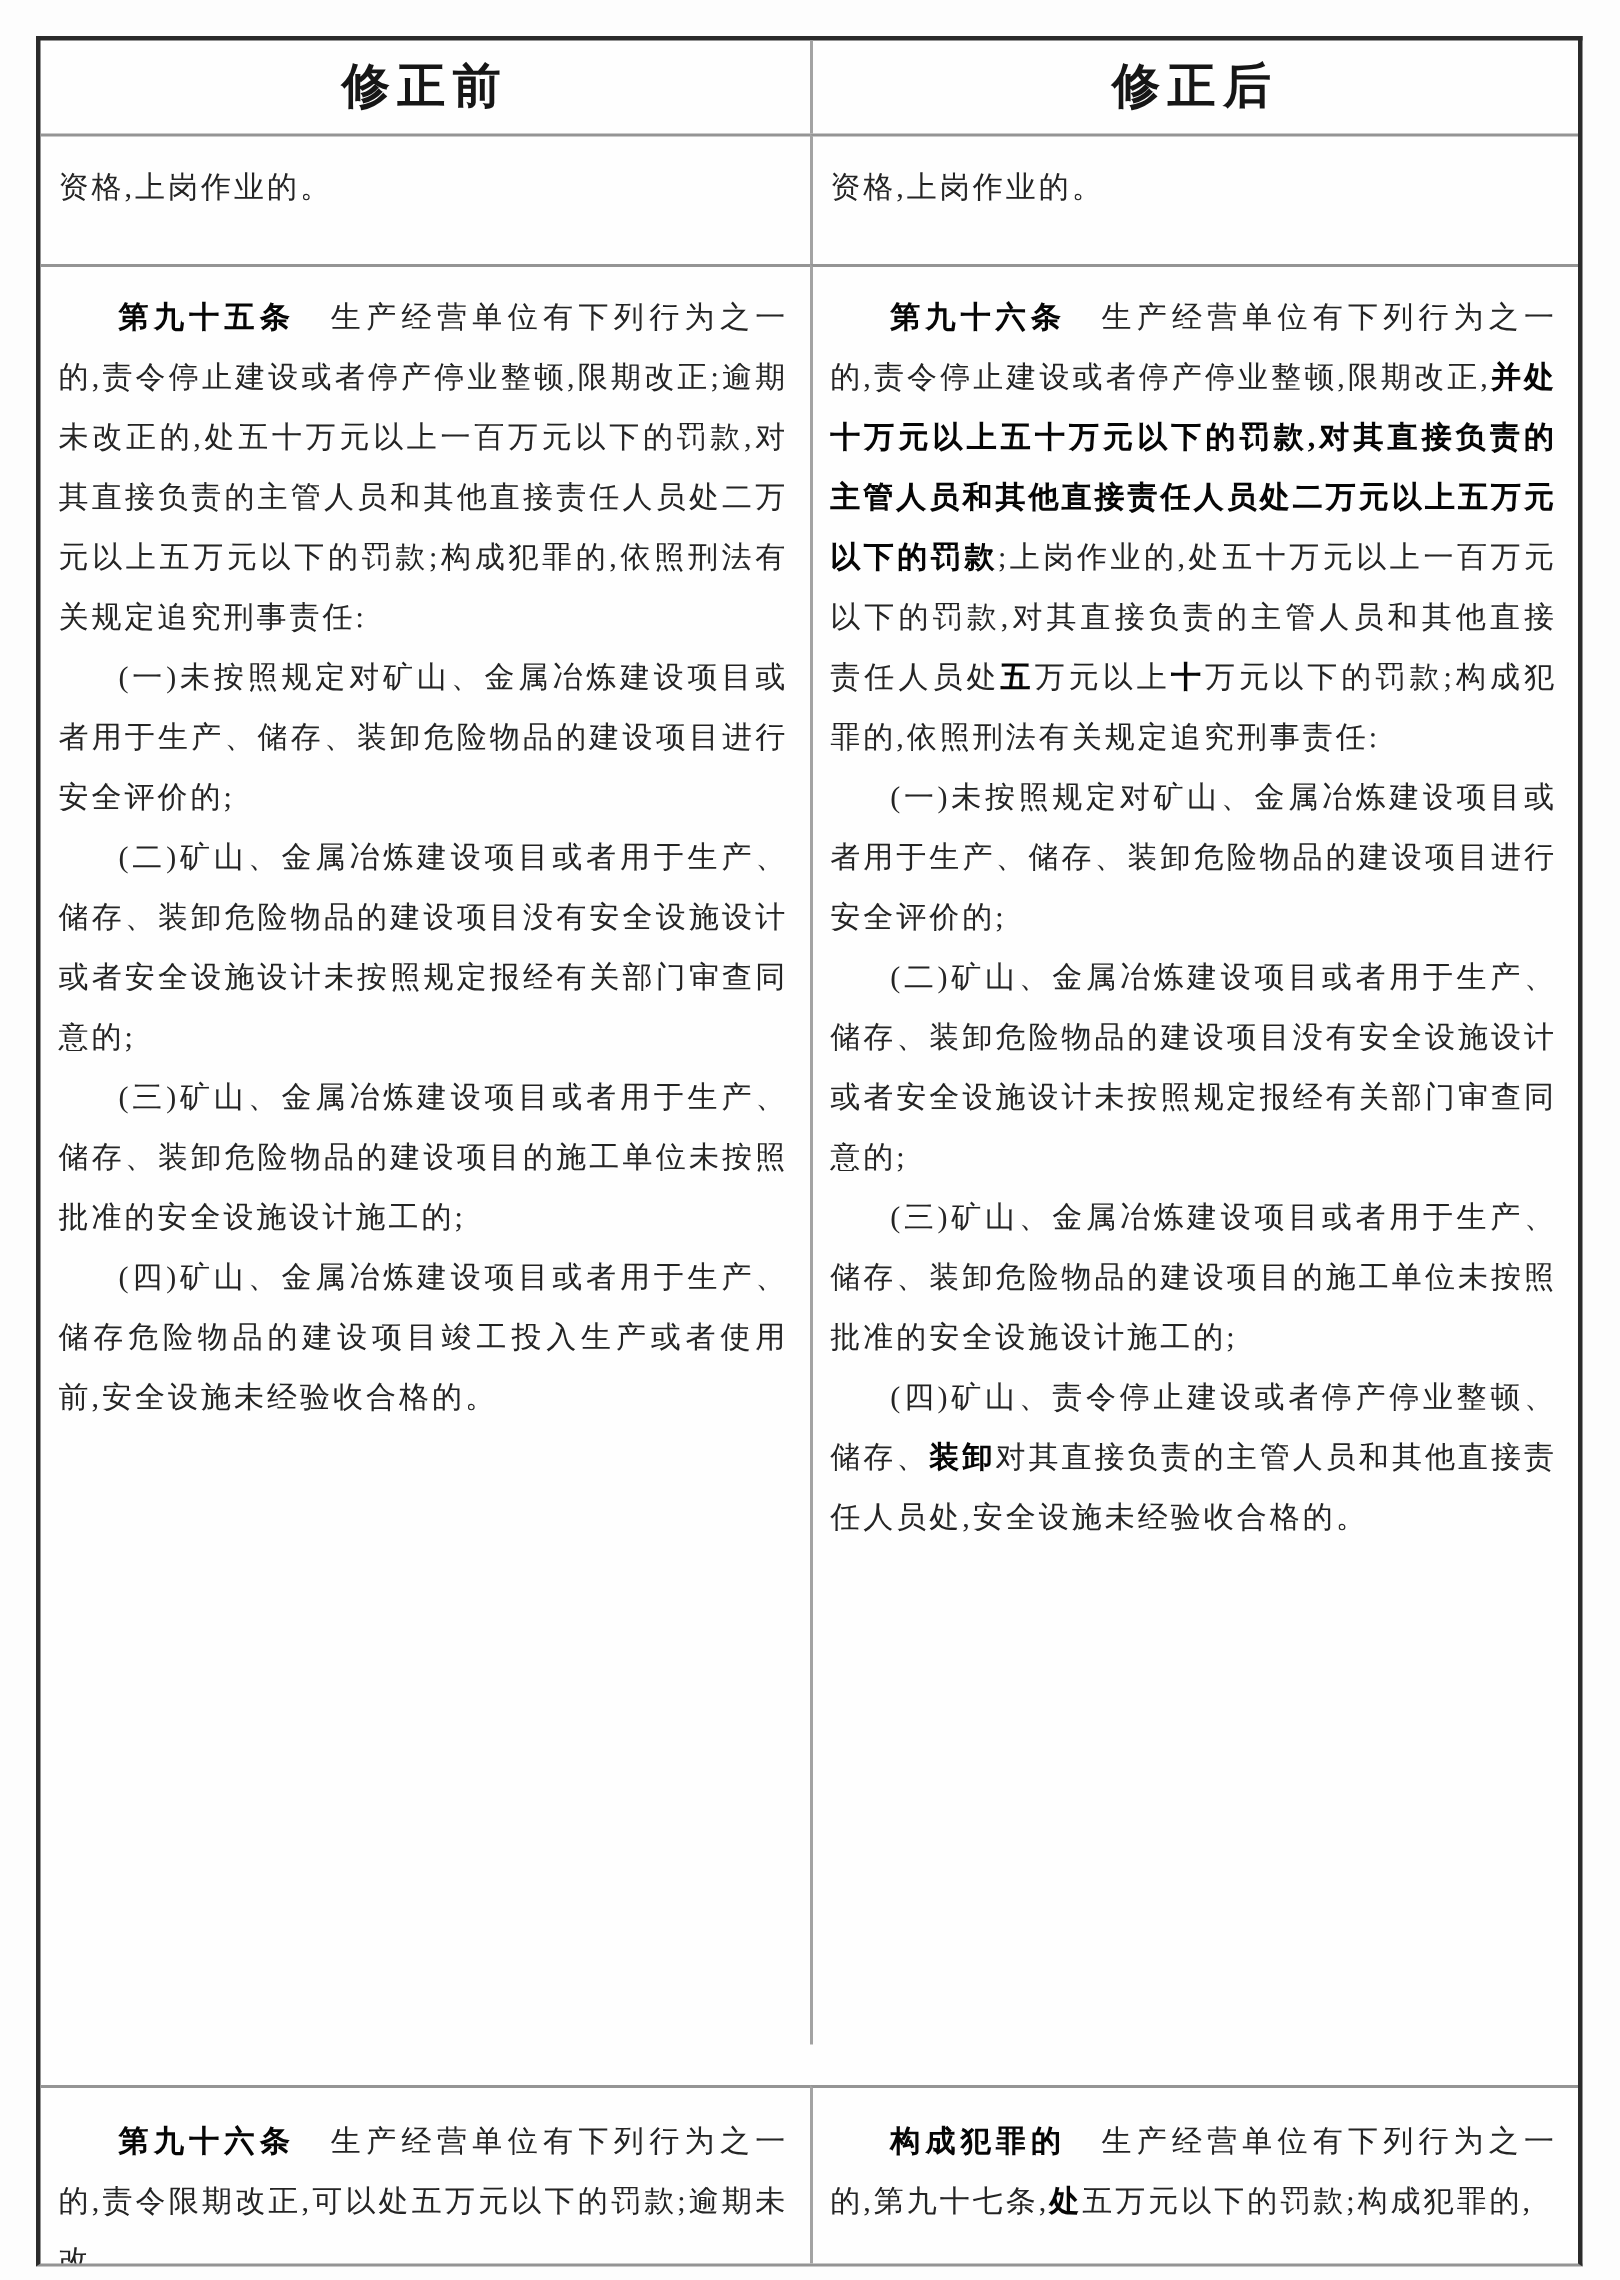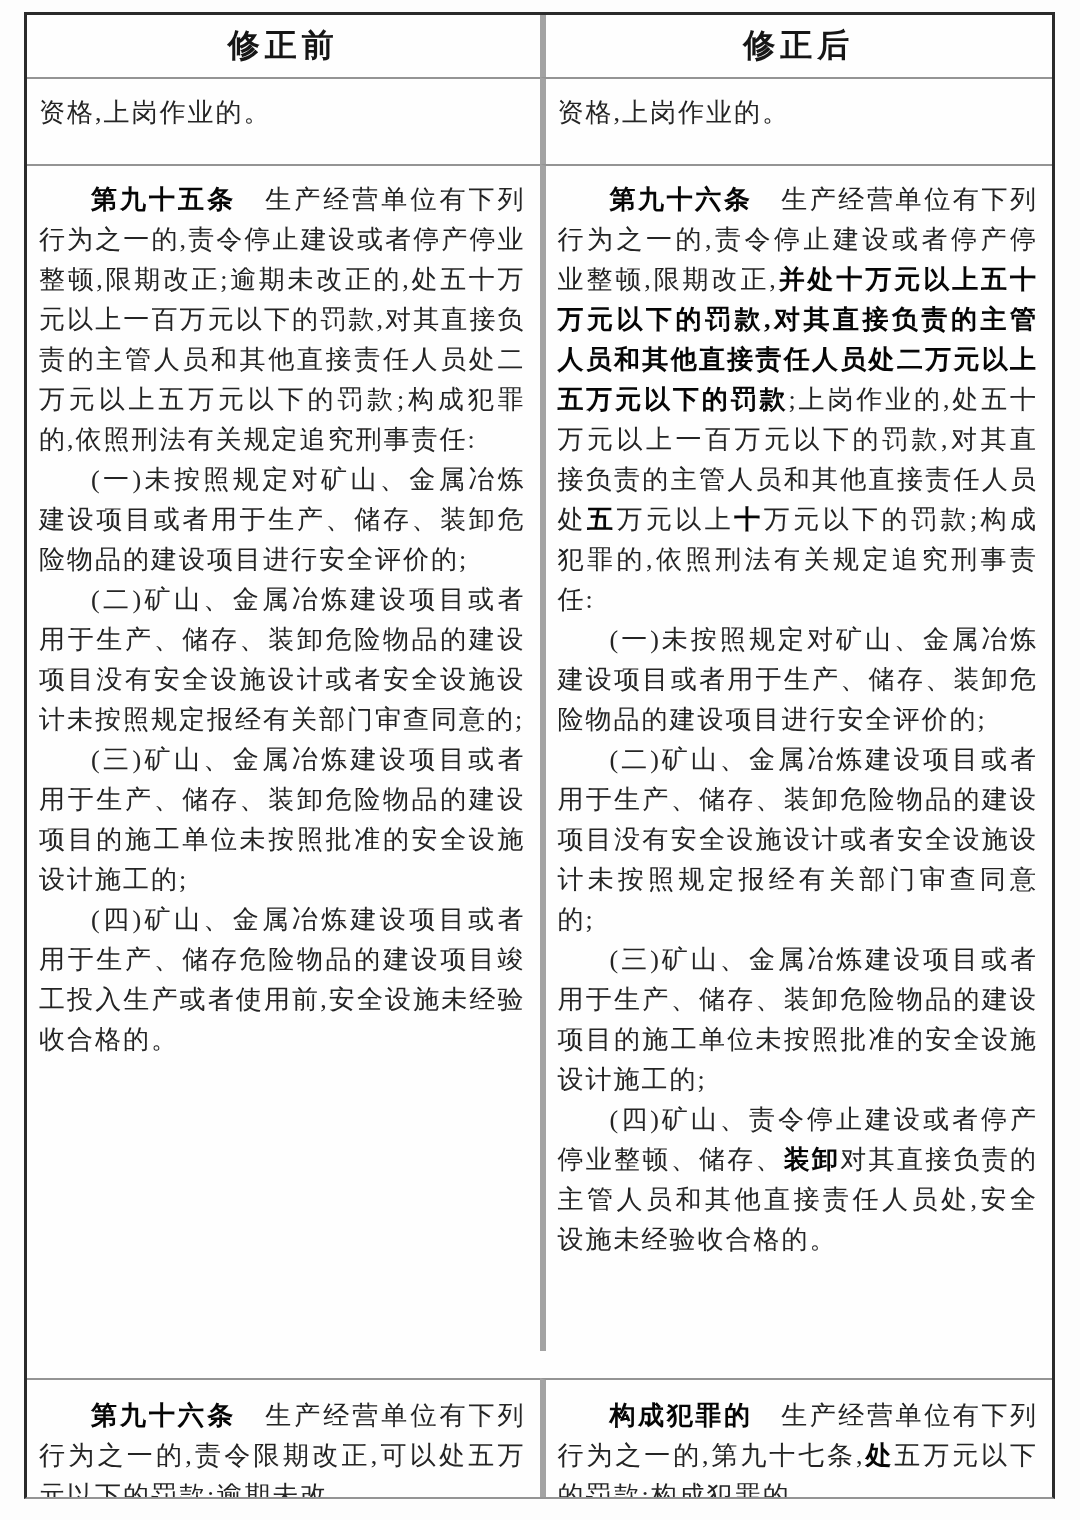--- a/index.html
+++ b/index.html
@@ -1,35 +1,35 @@
 <!DOCTYPE html>
 <html><head>
 <meta charset="utf-8">
 <style>
   html,body{margin:0;padding:0;}
   body{width:1080px;height:1520px;background:#fdfdfd;overflow:hidden;}
   .page{position:relative;width:1080px;height:1520px;font-family:"Liberation Serif","DejaVu Serif",serif;color:#242424;}
   .cmp-table{
-    position:absolute;left:24px;top:12px;width:1025px;
+    position:absolute;left:24px;top:24px;width:1025px;
     border:3px solid #2b2b2b;border-bottom:2px solid #949494;
     display:grid;grid-template-columns:1fr 1fr;
     grid-template-rows:62px 87px 1187px 146px;
     background:#fefefe;
   }
   .cell{overflow:hidden;box-sizing:border-box;}
-  .col-r{border-left:6px solid #a3a3a3;}
+  .col-r{border-left:2px solid #a3a3a3;}
   .rt{border-top:2px solid #949494;}
   .head{
     display:flex;align-items:center;justify-content:center;
     font-family:"Liberation Sans","DejaVu Sans",sans-serif;
     font-weight:700;font-size:32px;color:#161616;letter-spacing:5px;
   }
   .body-cell{
     padding:14px 14px 0 12px;
-    font-size:26px;line-height:40px;letter-spacing:2px;
+    font-size:20px;line-height:40px;letter-spacing:2px;
     text-align:justify;color:#242424;
   }
   .row4{padding-top:16px;margin-top:27px;}
   p.para{margin:0;}
   p.para.ind{text-indent:2em;}
   .b{
     font-weight:700;color:#060606;
     font-family:Liberation Serif, serif;
   }
 </style>

